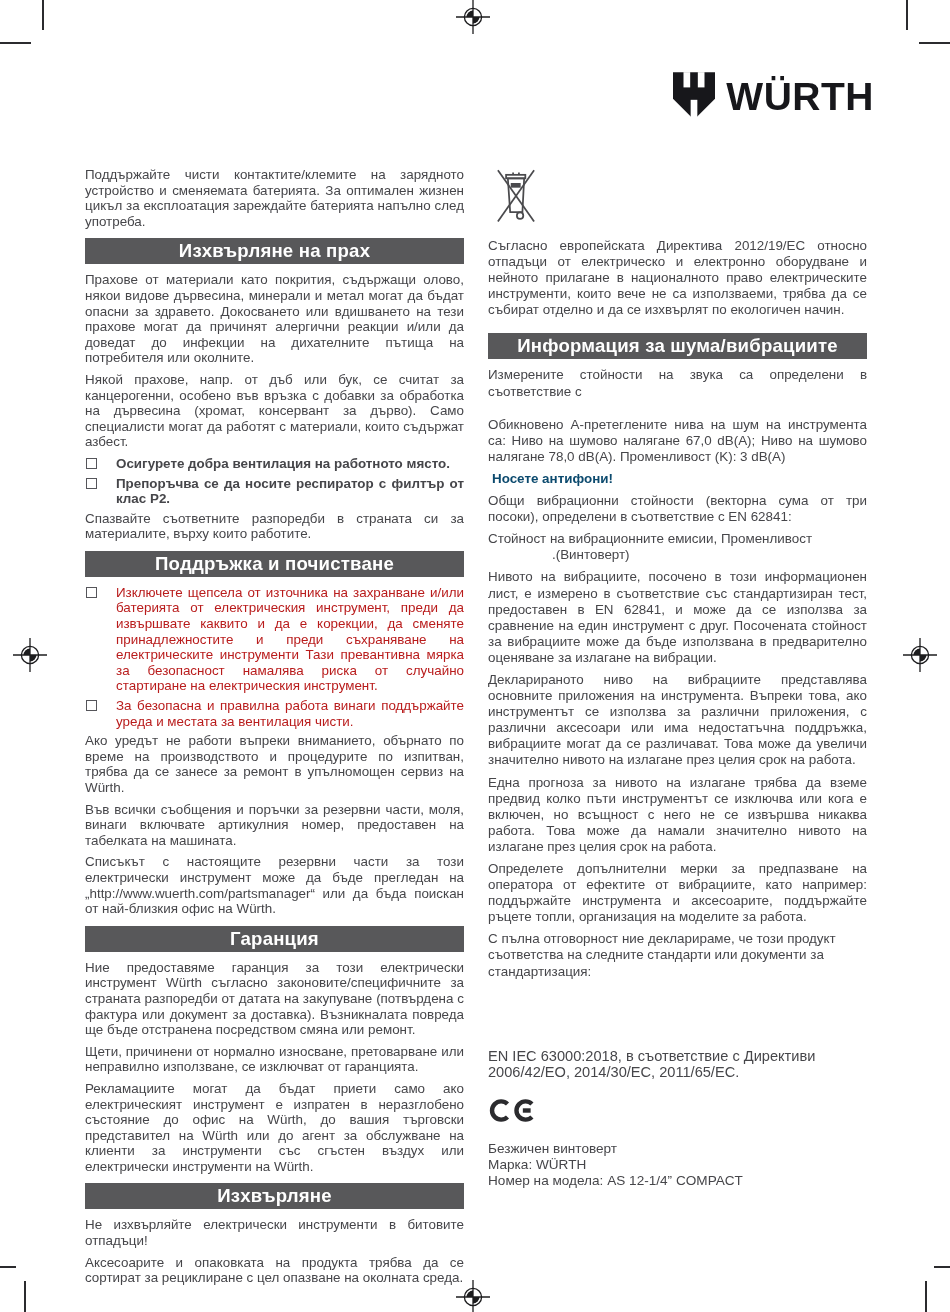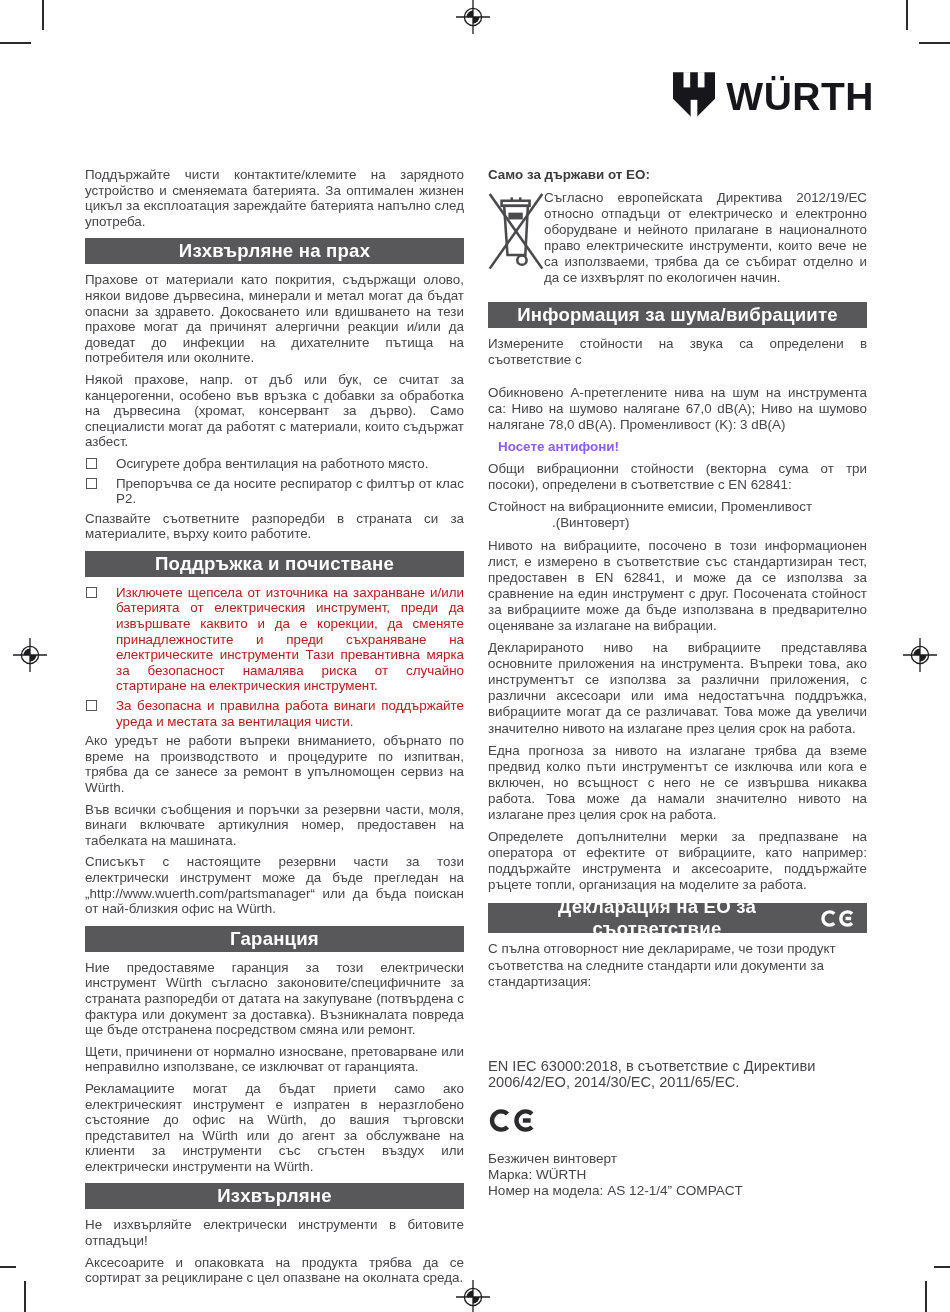--- a/index.html
+++ b/index.html
@@ -22,26 +22,26 @@
   .col-right p{line-height:16.1px;}
   .bar{
     background:#58585a;color:#ffffff;font-weight:bold;font-size:18.6px;
     text-align:center;height:26px;line-height:26px;margin:9px 0 8px;letter-spacing:.2px;
   }
   .bar-flex{
     background:#58585a;display:flex;align-items:center;height:30px;
     margin:10px 0 8px;padding:0 9px 0 6px;
   }
   .bar-flex .t{flex:1;text-align:center;color:#fff;font-weight:bold;font-size:18.6px;letter-spacing:.2px;}
-  .check{position:relative;padding-left:31px;margin:0 0 4px;font-size:13.4px;line-height:15.6px;text-align:justify;}
+  .check{position:relative;padding-left:31px;margin:0 0 4px;font-size:13.4px;line-height:15.6px;text-align:justify;font-weight:bold;}
   .check .box{position:absolute;left:1px;top:2px;width:9px;height:9px;border:1.4px solid #55555a;background:#fff;}
   .check.bold{font-weight:normal;color:#b91c1c;}
-  .bold-line{font-weight:bold;color:#8b5cf6;font-size:13.4px;line-height:16.1px;margin:0 10px 6px;}
+  .bold-line{font-weight:bold;color:#0c4a6e;font-size:13.4px;line-height:16.1px;margin:0 4px 6px;}
   .eu-title{font-weight:bold;color:#3b3b3e;font-size:13.4px;margin:0 0 8px;text-align:left;}
-  .eu-row{display:flex;margin-bottom:4px;}
+  .eu-row{display:flex;gap:13px;margin-bottom:4px;flex-direction:column;}
   .eu-row .weee{flex:0 0 56px;padding-top:2px;}
   .eu-row p{flex:1;}
   .vib{margin:0 0 6px;}
   .vib .l1{display:flex;font-size:13.4px;line-height:16.1px;}
   .vib .l2{font-size:13.4px;line-height:16.1px;padding-left:64px;}
   .left-align{text-align:left;}
   .sp{height:62px;}
   .en-std{font-size:14.6px;line-height:18px;text-align:left !important;}
   .ce-big{margin:8px 0 10px;}
   .prod-line{font-size:13.6px;line-height:21px;text-align:left !important;margin:0;}
@@ -132,21 +132,20 @@
     <p>Ние предоставяме гаранция за този електрически инструмент Würth съгласно законовите/специфичните за страната разпоредби от датата на закупуване (потвърдена с фактура или документ за доставка). Възникналата повреда ще бъде отстранена посредством смяна или ремонт.</p>
     <p>Щети, причинени от нормално износване, претоварване или неправилно използване, се изключват от гаранцията.</p>
     <p>Рекламациите могат да бъдат приети само ако електрическият инструмент е изпратен в неразглобено състояние до офис на Würth, до вашия търговски представител на Würth или до агент за обслужване на клиенти за инструменти със сгъстен въздух или електрически инструменти на Würth.</p>
 
     <div class="bar">Изхвърляне</div>
     <p>Не изхвърляйте електрически инструменти в битовите отпадъци!</p>
     <p>Аксесоарите и опаковката на продукта трябва да се сортират за рециклиране с цел опазване на околната среда.</p>
   </div>
 
   <div class="col col-right">
-    <div class="eu-title">Само за държави от ЕО:</div>
     <div class="eu-row">
       <svg class="weee" width="56" height="82" viewBox="0 0 66 96">
         <g stroke="#4a4a4d" stroke-width="3" fill="none">
           <rect x="16" y="10" width="33" height="6"></rect>
           <line x1="28" y1="10" x2="28" y2="6"></line>
             <line x1="38" y1="10" x2="38" y2="6"></line>
           <path d="M19,16 L47,16 L44,74 L23,74 Z"></path>
           <circle cx="40" cy="80" r="5.5"></circle>
         </g>
         <rect x="24" y="24" width="17" height="8" fill="#4a4a4d"></rect>
@@ -168,30 +167,20 @@
         <span>Стойност на вибрационните емисии</span>
         <span>, Променливост</span>
       </div>
       <div class="l2">.(Винтоверт)</div>
     </div>
     <p>Нивото на вибрациите, посочено в този информационен лист, е измерено в съответствие със стандартизиран тест, предоставен в EN 62841, и може да се използва за сравнение на един инструмент с друг. Посочената стойност за вибрациите може да бъде използвана в предварително оценяване за излагане на вибрации.</p>
     <p>Декларираното ниво на вибрациите представлява основните приложения на инструмента. Въпреки това, ако инструментът се използва за различни приложения, с различни аксесоари или има недостатъчна поддръжка, вибрациите могат да се различават. Това може да увеличи значително нивото на излагане през целия срок на работа.</p>
     <p>Една прогноза за нивото на излагане трябва да вземе предвид колко пъти инструментът се изключва или кога е включен, но всъщност с него не се извършва никаква работа. Това може да намали значително нивото на излагане през целия срок на работа.</p>
     <p>Определете допълнителни мерки за предпазване на оператора от ефектите от вибрациите, като например: поддържайте инструмента и аксесоарите, поддържайте ръцете топли, организация на моделите за работа.</p>
 
-    <div class="bar-flex">
-      <span class="t">Декларация на ЕО за съответствие</span>
-      <svg width="38" height="19" viewBox="0 0 100 44">
-        <g stroke="#ffffff" stroke-width="9" fill="none">
-          <path d="M37.5,9.5 A17.5,17.5 0 1 0 37.5,34.5"></path>
-          <path d="M84.5,9.5 A17.5,17.5 0 1 0 84.5,34.5"></path>
-          <line x1="67" y1="22" x2="82" y2="22"></line>
-        </g>
-      </svg>
-    </div>
     <p class="left-align">С пълна отговорност ние декларираме, че този продукт съответства на следните стандарти или документи за стандартизация:</p>
     <div class="sp"></div>
     <p class="en-std">EN IEC 63000:2018, в съответствие с Директиви 2006/42/ЕО, 2014/30/ЕС, 2011/65/ЕС.</p>
     <svg class="ce-big" width="52" height="33" viewBox="0 0 100 44">
       <g stroke="#2b2b2e" stroke-width="8.5" fill="none">
         <path d="M37.5,9.5 A17.5,17.5 0 1 0 37.5,34.5"></path>
         <path d="M84.5,9.5 A17.5,17.5 0 1 0 84.5,34.5"></path>
         <line x1="67" y1="22" x2="82" y2="22"></line>
       </g>
     </svg>

